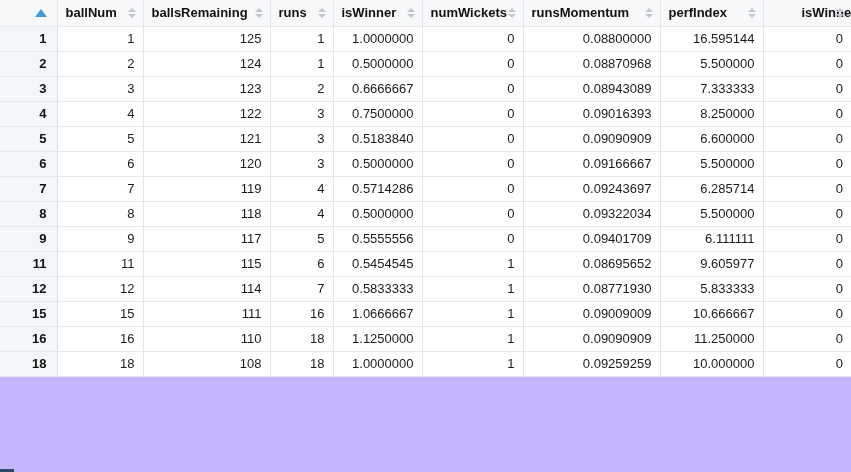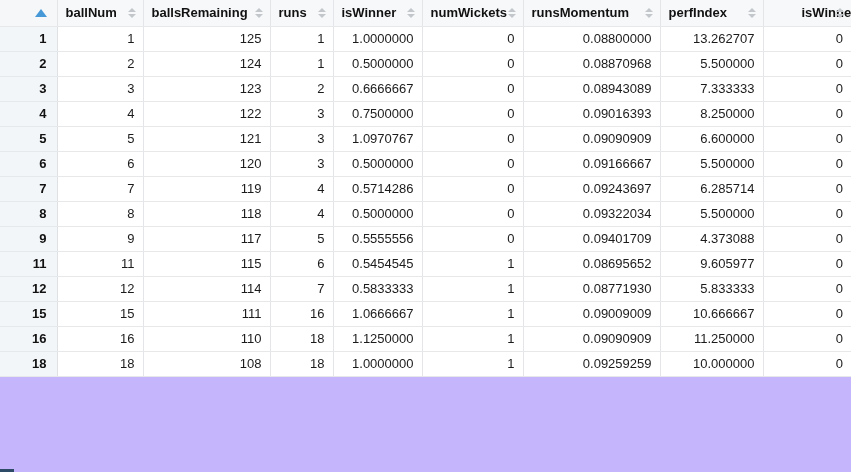--- a/index.html
+++ b/index.html
@@ -152,21 +152,21 @@
     </thead>
     <tbody>
         <tr>
           <th class="rowname">1</th>
           <td>1</td>
           <td>125</td>
           <td>1</td>
           <td>1.0000000</td>
           <td>0</td>
           <td>0.08800000</td>
-          <td>13.262707</td>
+          <td>16.595144</td>
           <td>0</td>
         </tr>
         <tr>
           <th class="rowname">2</th>
           <td>2</td>
           <td>124</td>
           <td>1</td>
           <td>0.5000000</td>
           <td>0</td>
           <td>0.08870968</td>
@@ -193,21 +193,21 @@
           <td>0</td>
           <td>0.09016393</td>
           <td>8.250000</td>
           <td>0</td>
         </tr>
         <tr>
           <th class="rowname">5</th>
           <td>5</td>
           <td>121</td>
           <td>3</td>
-          <td>1.0970767</td>
+          <td>0.5183840</td>
           <td>0</td>
           <td>0.09090909</td>
           <td>6.600000</td>
           <td>0</td>
         </tr>
         <tr>
           <th class="rowname">6</th>
           <td>6</td>
           <td>120</td>
           <td>3</td>
@@ -240,21 +240,21 @@
           <td>0</td>
         </tr>
         <tr>
           <th class="rowname">9</th>
           <td>9</td>
           <td>117</td>
           <td>5</td>
           <td>0.5555556</td>
           <td>0</td>
           <td>0.09401709</td>
-          <td>4.373088</td>
+          <td>6.111111</td>
           <td>0</td>
         </tr>
         <tr>
           <th class="rowname">11</th>
           <td>11</td>
           <td>115</td>
           <td>6</td>
           <td>0.5454545</td>
           <td>1</td>
           <td>0.08695652</td>

